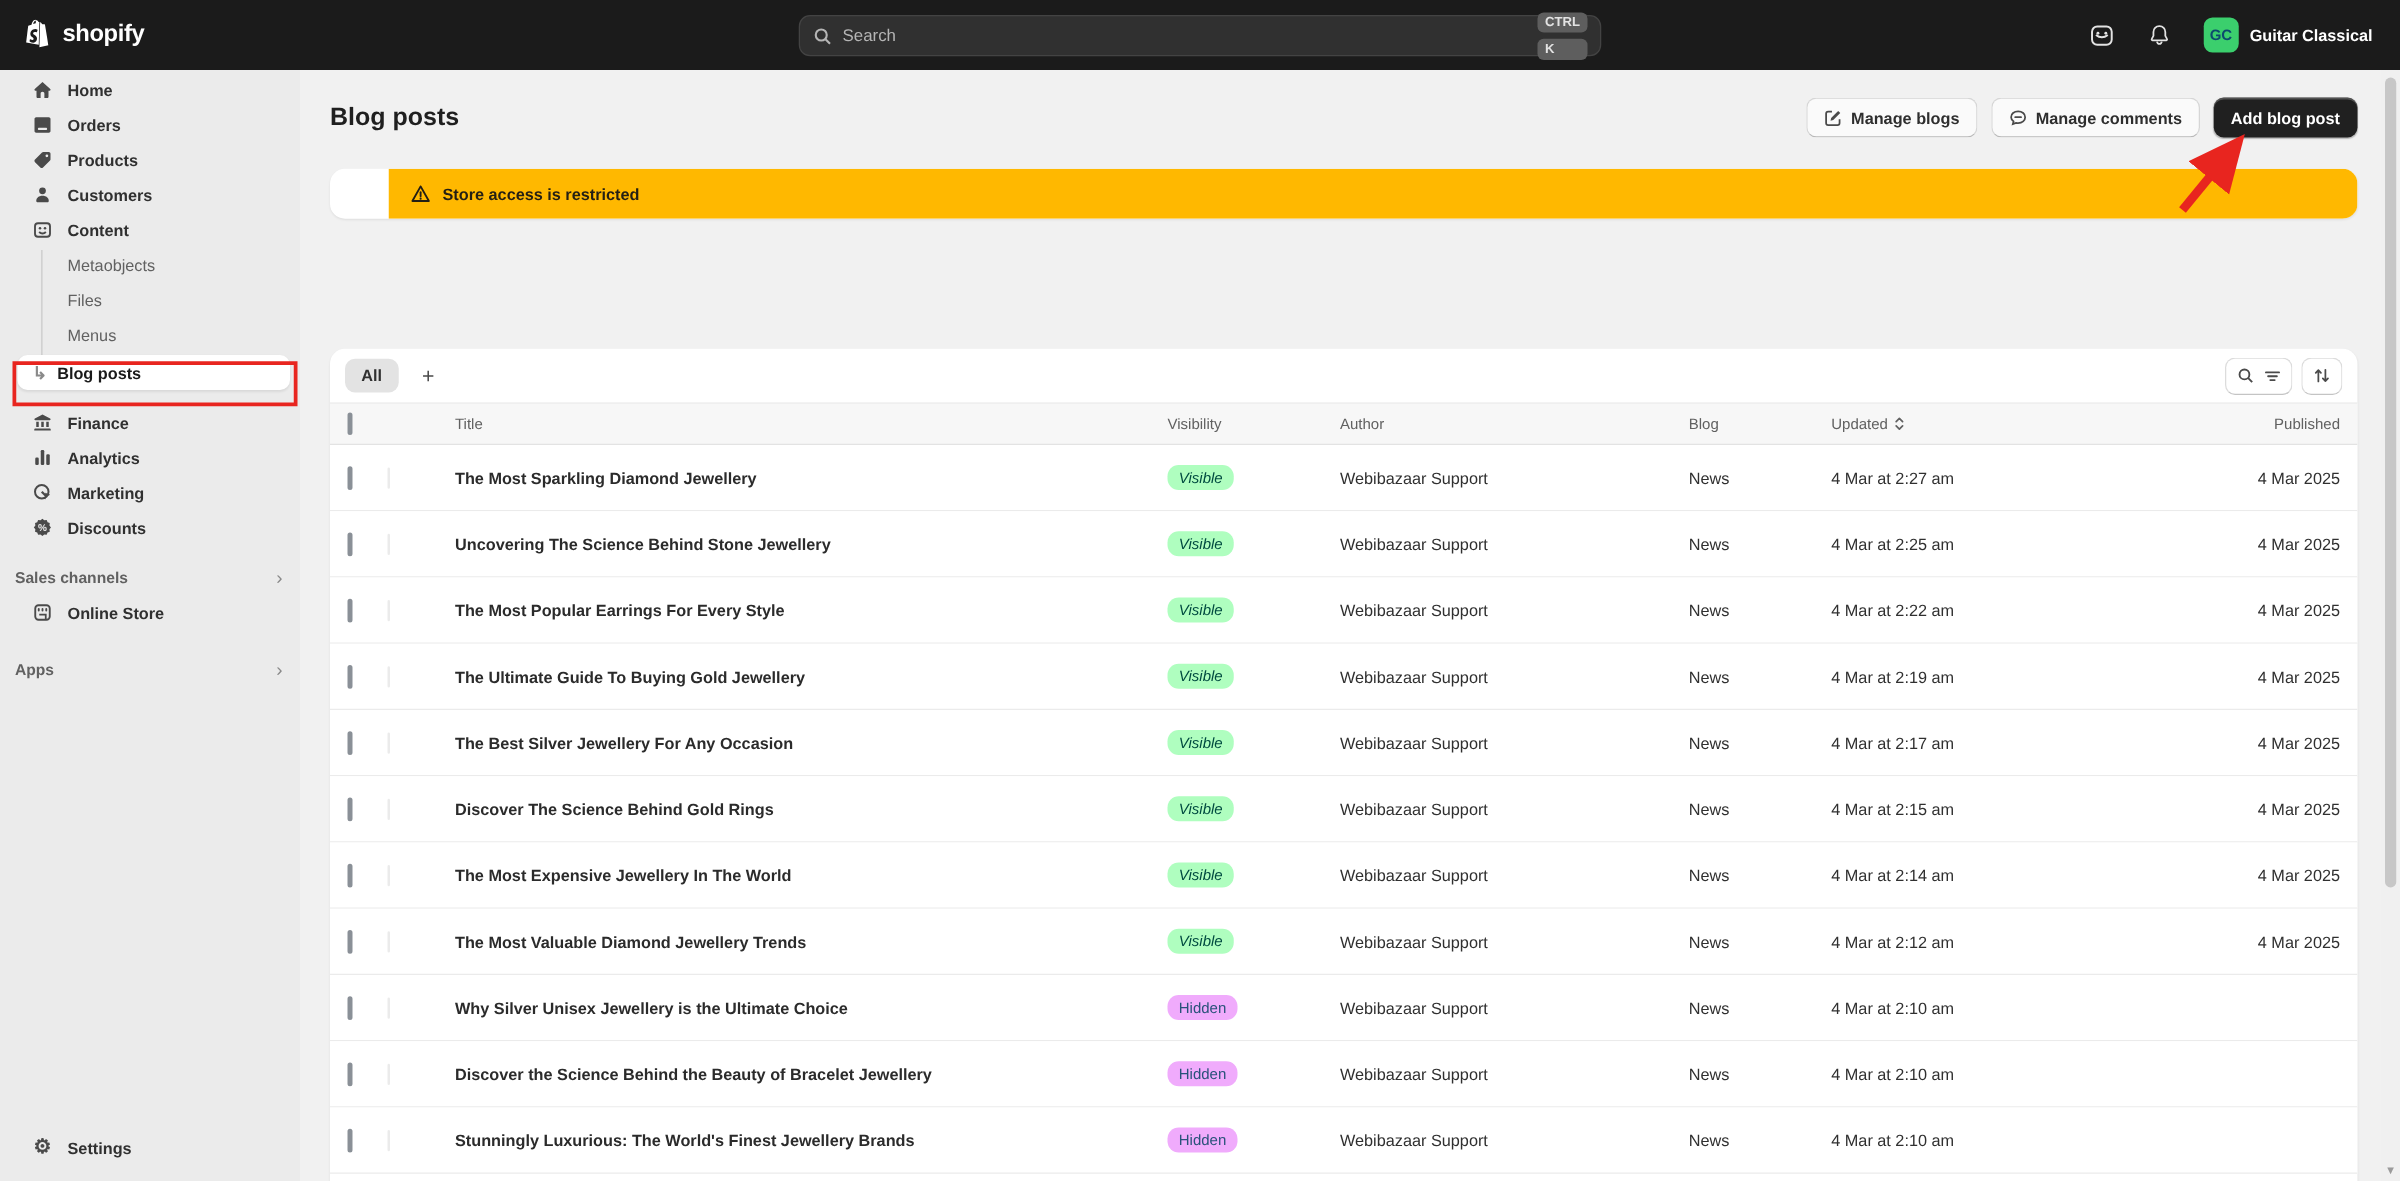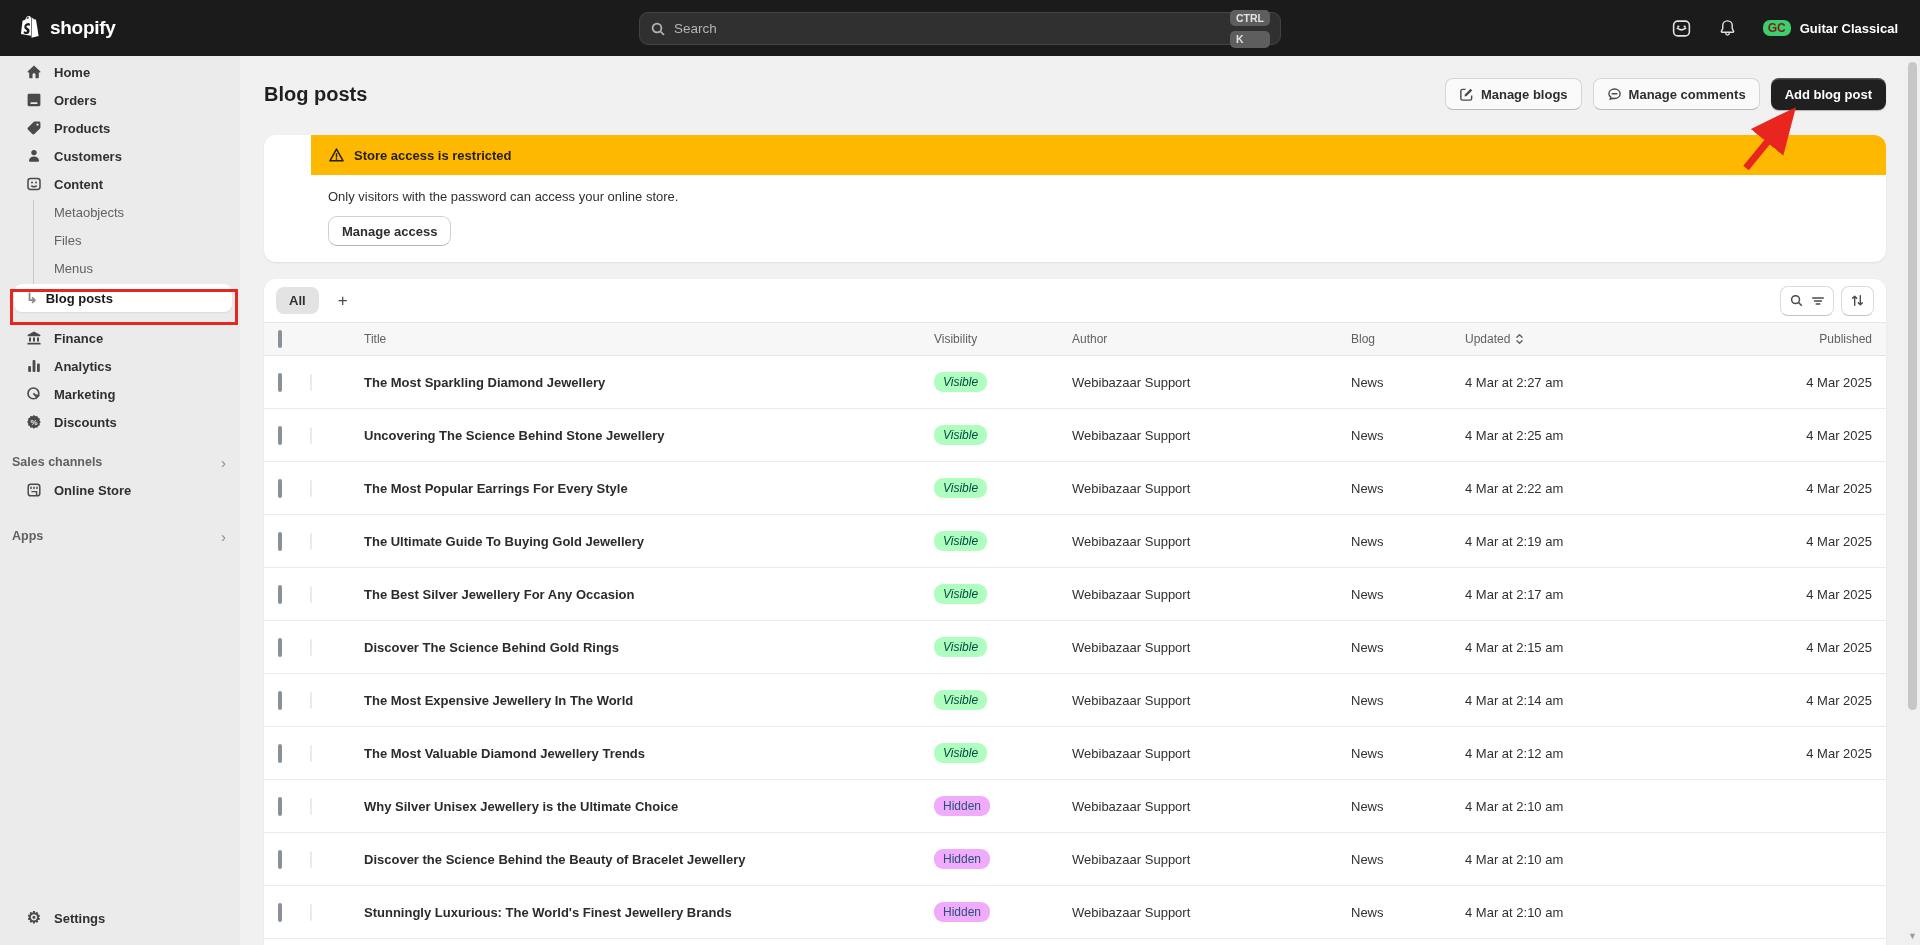--- a/index.html
+++ b/index.html
@@ -11,21 +11,21 @@
   .topbar { position:absolute; left:0; top:0; width:1920px; height:56px; background:#1b1b1b; display:flex; align-items:center; }
   .brand { display:flex; align-items:center; gap:7px; margin-left:18px; width:240px; }
   .brand-word { color:#fff; font-weight:700; font-size:19px; letter-spacing:-0.3px; }
   .searchwrap { position:absolute; left:639px; top:12px; width:642px; height:33px; background:#303030; border:1px solid #434343; border-radius:9px; display:flex; align-items:center; padding:0 10px; color:#b5b5b5; }
   .searchwrap .ph { margin-left:8px; font-size:13.5px; }
   .kbd-group { margin-left:auto; display:flex; gap:5px;flex-direction:column; }
   .kbd { background:#5e5e5e; color:#e3e3e3; border-radius:5px; font-size:10.5px; font-weight:600; padding:3px 6px; line-height:1; }
   .top-right { position:absolute; right:22px; top:0; height:56px; display:flex; align-items:center; gap:26px; }
   .top-icon { color:#e3e3e3; display:flex; align-items:center; }
   .userchip { display:flex; align-items:center; gap:9px; }
-  .avatar { width:28px; height:16px; border-radius:7px; background:#3bcf6d; color:#7f1d1d; font-weight:700; font-size:12px; display:flex; align-items:center; justify-content:center; }
+  .avatar { width:28px; height:28px; border-radius:7px; background:#3bcf6d; color:#0c4a6e; font-weight:700; font-size:12px; display:flex; align-items:center; justify-content:center; }
   .username { color:#fff; font-weight:700; font-size:13px; }
 
   
   .sidebar { position:absolute; left:0; top:56px; width:240px; height:889px; background:#ebebeb; padding-top:2px; }
   .nav-item { height:28px; display:flex; align-items:center; gap:10px; padding:0 8px 0 24px; font-weight:600; font-size:13px; color:#303030; cursor:pointer; }
   .nav-item .nicon { width:20px; display:flex; justify-content:center; color:#4a4a4a; flex:none; }
   .sub-item { height:28px; display:flex; align-items:center; padding-left:54px; color:#616161; font-weight:500; font-size:13px; cursor:pointer; position:relative; }
   .subtree { position:relative; }
   .subtree::before { content:""; position:absolute; left:33px; top:2px; bottom:22px; width:1px; background:#c9c9c9; }
   .active-item { height:28px; margin:2px 8px 2px 14px; background:#ffffff; border-radius:8px; display:flex; align-items:center; gap:8px; padding-left:12px; font-weight:700; font-size:13px; color:#1a1a1a; box-shadow:0 1px 2px rgba(0,0,0,.08); cursor:pointer; position:relative; z-index:1; }
@@ -298,24 +298,20 @@
     <div class="banner">
       <div class="banner-head">
         <span style="display:flex;">
             <svg width="17" height="17" viewBox="0 0 16 16" fill="none" stroke="#241f14" stroke-width="1.4">
               <path d="M8 2 1.8 13h12.4L8 2z" stroke-linejoin="round"></path>
               <line x1="8" y1="6.4" x2="8" y2="9.4" stroke-linecap="round"></line>
               <circle cx="8" cy="11.2" r="0.8" fill="#241f14" stroke="none"></circle>
             </svg>
           </span>
         <span class="banner-title">Store access is restricted</span>
-      </div>
-      <div class="banner-body">
-        <div class="banner-text">Only visitors with the password can access your online store.</div>
-        <button class="btn-manage">Manage access</button>
       </div>
     </div>
 
     <div class="card">
       <div class="tabrow">
         <span class="tab-all">All</span>
         <span class="tab-add">+</span>
         <span class="tab-tools">
           <span class="tool-btn">
             <span style="display:flex;">

